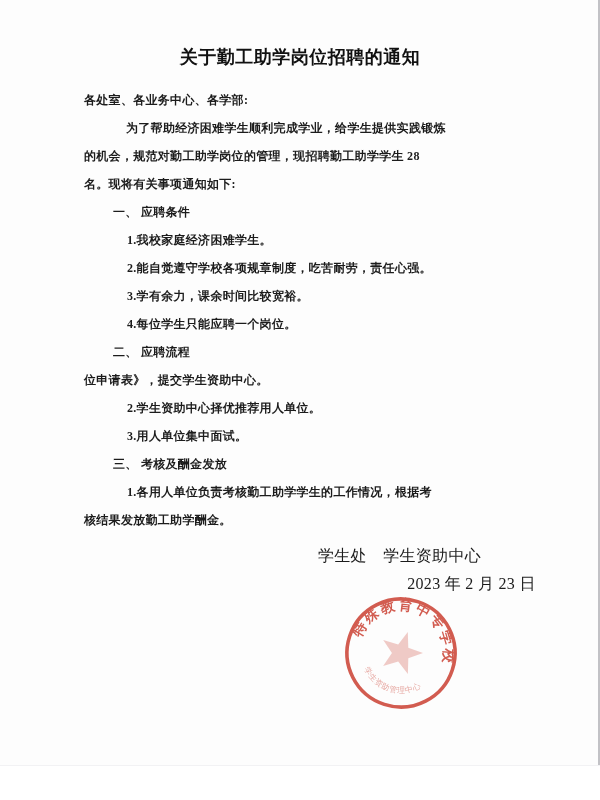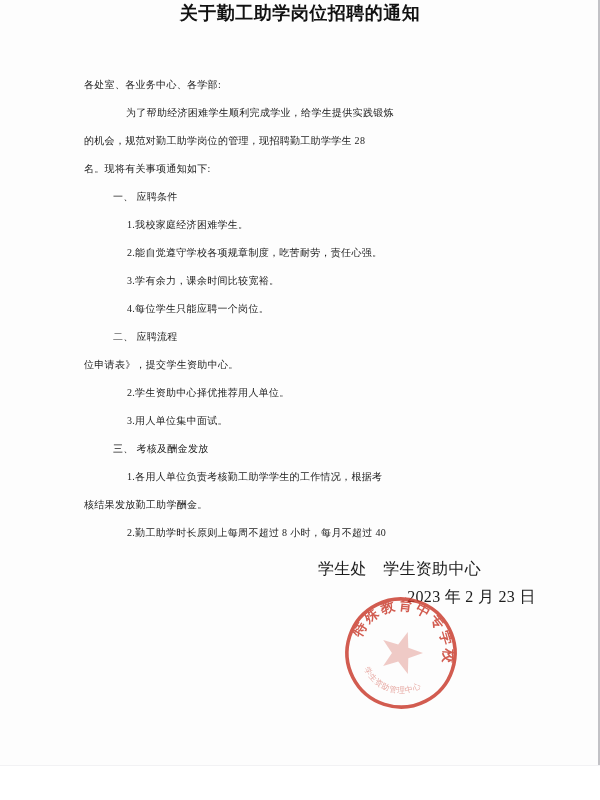--- a/index.html
+++ b/index.html
@@ -5,35 +5,37 @@
   html,body{margin:0;padding:0;background:#ffffff;}
   .paper{
     position:relative;
     width:600px;height:800px;
     background:#fdfdfd;
     overflow:hidden;
     font-family:"Liberation Serif","DejaVu Serif",serif;
     color:#1c1c1c;
   }
   .title{
+    padding-top:44px;
     text-align:center;
     font-size:18px;
     font-weight:700;
     letter-spacing:0.5px;
     line-height:26px;
-    margin-bottom:45px;
+    margin-bottom:16px;
     color:#111;
   }
   .body-lines{ padding-left:84px; }
   .ln{
     height:28px;
     line-height:28px;
-    font-size:10px;
+    font-size:12px;
     letter-spacing:0.3px;
     white-space:nowrap;
+    font-weight:bold;
   }
   .para{ margin-left:42px; }
   .sect{ margin-left:29px; }
   .item{ margin-left:43px; }
   .sig{
     margin-top:8px;
     margin-left:318px;
     height:28px;line-height:28px;
     font-size:16px;letter-spacing:0.3px;white-space:nowrap;
   }
@@ -77,21 +79,20 @@
     <div class="ln item">2.能自觉遵守学校各项规章制度，吃苦耐劳，责任心强。</div>
     <div class="ln item">3.学有余力，课余时间比较宽裕。</div>
     <div class="ln item">4.每位学生只能应聘一个岗位。</div>
     <div class="ln sect">二、 应聘流程</div>
     <div class="ln">位申请表》，提交学生资助中心。</div>
     <div class="ln item">2.学生资助中心择优推荐用人单位。</div>
     <div class="ln item">3.用人单位集中面试。</div>
     <div class="ln sect">三、 考核及酬金发放</div>
     <div class="ln item">1.各用人单位负责考核勤工助学学生的工作情况，根据考</div>
     <div class="ln">核结果发放勤工助学酬金。</div>
-    <div class="ln item">2.勤工助学时长原则上每周不超过 8 小时，每月不超过 40</div>
   </div>
 
   <div class="sig">学生处　学生资助中心</div>
   <div class="date">2023 年 2 月 23 日</div>
 
   <svg class="stamp" viewBox="0 0 146 146" xmlns="http://www.w3.org/2000/svg">
     <g transform="rotate(18 73 73)" opacity="0.82">
       <circle cx="73" cy="73" r="54" fill="none" stroke="#c9392b" stroke-width="3.6"></circle>
       <path id="seal-top-arc" d="M 30.7 80.5 A 43 43 0 1 1 115.3 80.5" fill="none"></path>
       <path id="seal-bot-arc" d="M 42.4 98.7 A 40 40 0 0 0 103.6 98.7" fill="none"></path>

